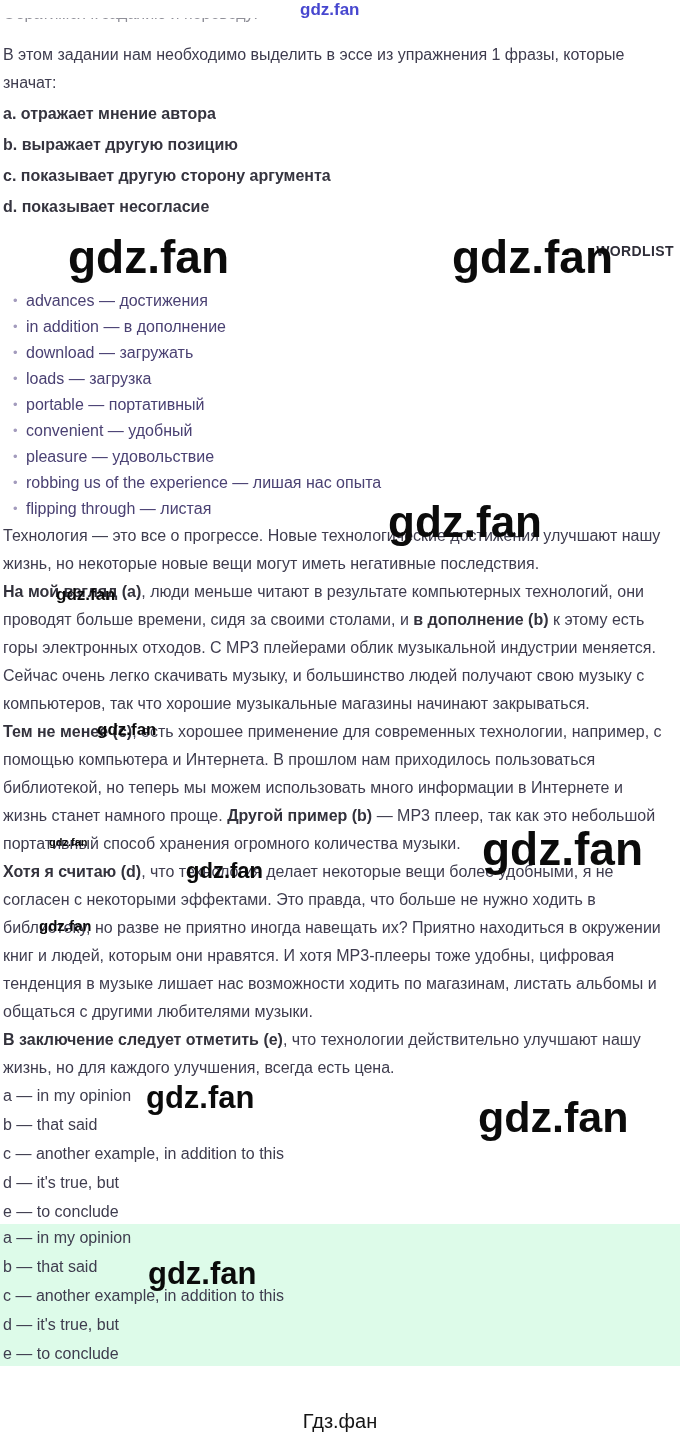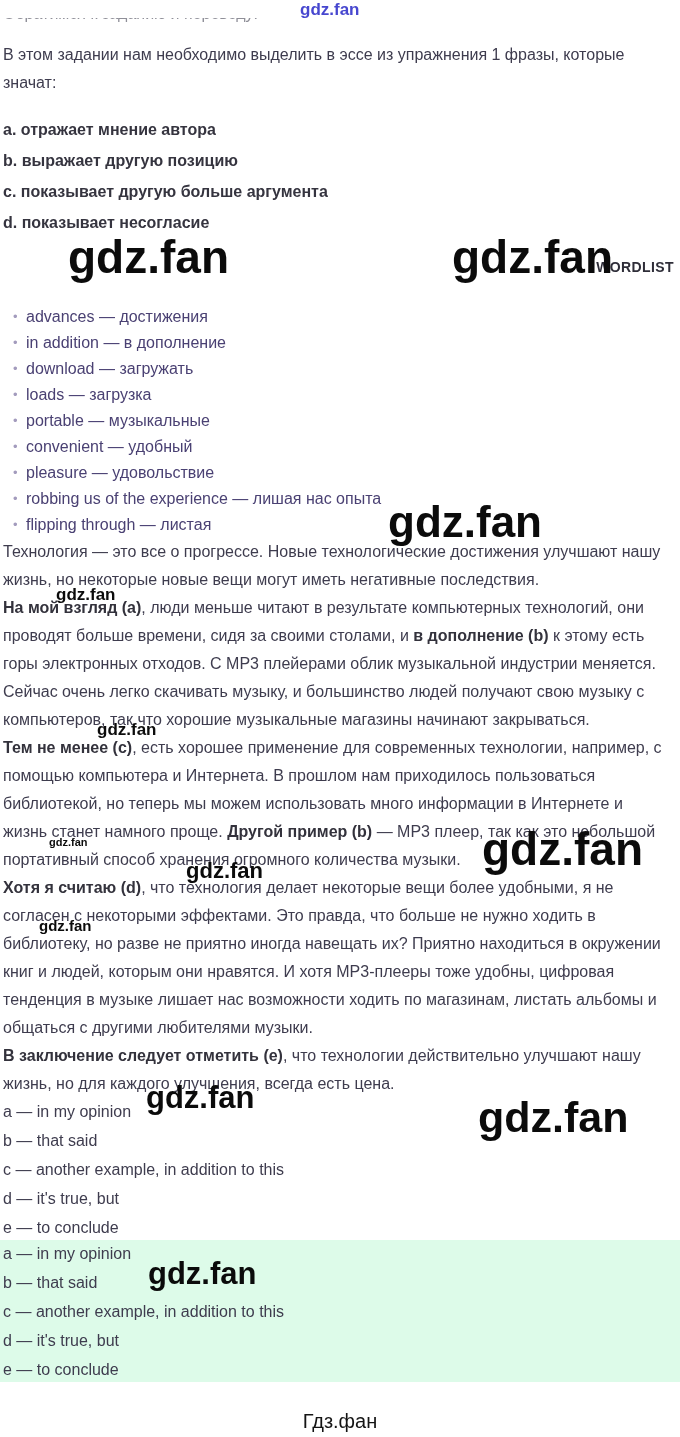--- a/index.html
+++ b/index.html
@@ -16,21 +16,21 @@
 
   
   .wm-top-row{height:18px;position:relative;}
 
   
   .clipped-line{height:9px;overflow:hidden;}
   .clipped-line span{display:block;margin-top:-13px;line-height:18px;color:#8f8f98;}
 
   .intro{margin:14px 0 0 0;line-height:28px;max-width:660px;}
 
-  .options{margin-top:24px;}
+  .options{margin-top:8px;}
   .option{font-weight:bold;color:#35343f;line-height:18px;margin:0 0 13px 0;}
   .option:last-child{margin-bottom:0;}
 
   .wordlist-head{
     margin-top:26px;line-height:18px;
     font-weight:800;font-size:14px;letter-spacing:.4px;color:#2e2d38;text-align:right;
   }
 
   ul.wordlist{list-style:none;margin:28px 0 0 0;padding:0;}
   ul.wordlist li{
@@ -73,32 +73,32 @@
 
     <div class="clipped-line">
       <span>Обратимся к заданию и переводу:</span>
     </div>
 
     <p class="intro">В этом задании нам необходимо выделить в эссе из упражнения 1 фразы, которые значат:</p>
 
     <div class="options">
       <p class="option">a. отражает мнение автора</p>
       <p class="option">b. выражает другую позицию</p>
-      <p class="option">c. показывает другую больше аргумента</p>
+      <p class="option">c. показывает другую сторону аргумента</p>
       <p class="option">d. показывает несогласие</p>
     </div>
 
     <div class="wordlist-head">WORDLIST</div>
 
     <ul class="wordlist">
       <li>advances — достижения</li>
       <li>in addition — в дополнение</li>
       <li>download — загружать</li>
       <li>loads — загрузка</li>
-      <li>portable — музыкальные</li>
+      <li>portable — портативный</li>
       <li>convenient — удобный</li>
       <li>pleasure — удовольствие</li>
       <li>robbing us of the experience — лишая нас опыта</li>
       <li>flipping through — листая</li>
     </ul>
 
     <p class="para mt2"><span>Технология — это все о прогрессе. Новые технологические достижения улучшают нашу жизнь, но некоторые новые вещи могут иметь негативные последствия.</span></p>
     <p class="para mt4"><b>На мой взгляд (a)</b><span>, люди меньше читают в результате компьютерных технологий, они проводят больше времени, сидя за своими столами, и </span><b>в дополнение (b)</b><span> к этому есть горы электронных отходов. С MP3 плейерами облик музыкальной индустрии меняется. Сейчас очень легко скачивать музыку, и большинство людей получают свою музыку с компьютеров, так что хорошие музыкальные магазины начинают закрываться.</span></p>
     <p class="para mt2"><b>Тем не менее (c)</b><span>, есть хорошее применение для современных технологии, например, с помощью компьютера и Интернета. В прошлом нам приходилось пользоваться библиотекой, но теперь мы можем использовать много информации в Интернете и жизнь станет намного проще. </span><b>Другой пример (b)</b><span> — MP3 плеер, так как это небольшой портативный способ хранения огромного количества музыки.</span></p>
     <p class="para mt2"><b>Хотя я считаю (d)</b><span>, что технология делает некоторые вещи более удобными, я не согласен с некоторыми эффектами. Это правда, что больше не нужно ходить в библиотеку, но разве не приятно иногда навещать их? Приятно находиться в окружении книг и людей, которым они нравятся. И хотя MP3-плееры тоже удобны, цифровая тенденция в музыке лишает нас возможности ходить по магазинам, листать альбомы и общаться с другими любителями музыки.</span></p>

